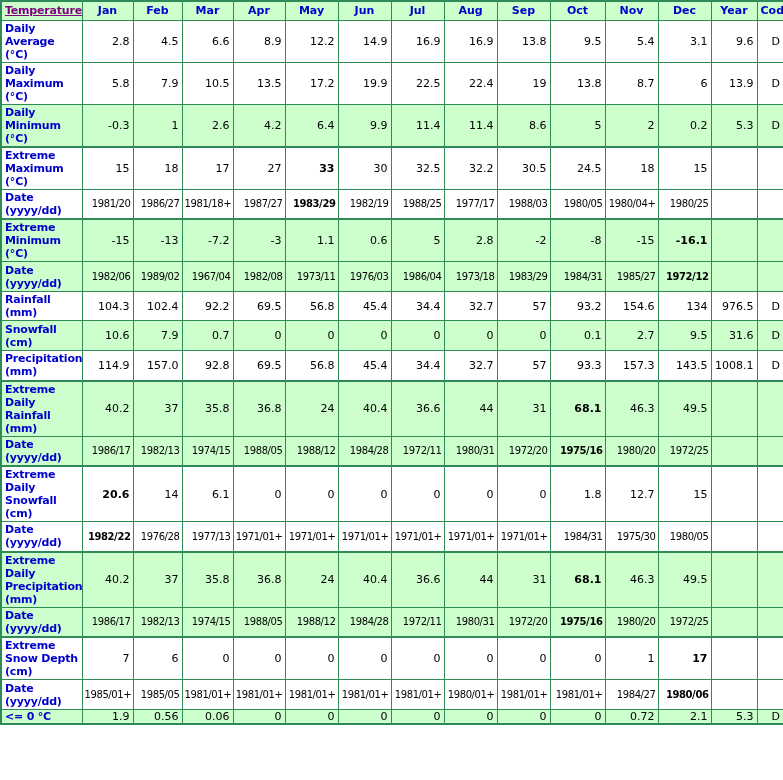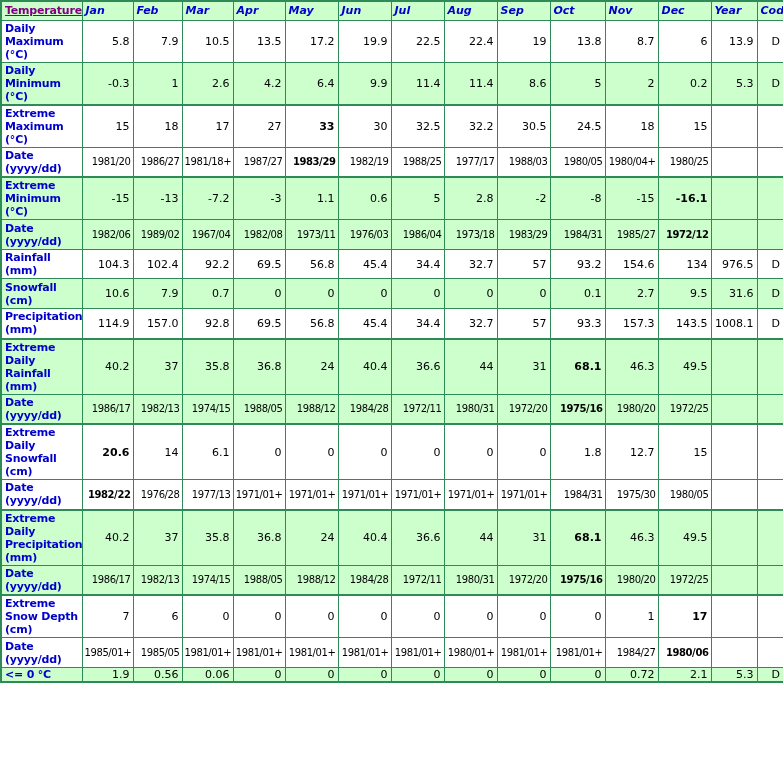--- a/index.html
+++ b/index.html
@@ -5,21 +5,21 @@
   html,body{margin:0;padding:0;background:#fff;font-family:"DejaVu Sans","Liberation Sans",sans-serif;}
   table.climate{border-collapse:collapse;table-layout:fixed;width:783px;border:2px solid #2E8B57;}
   td{border:1px solid #2E8B57;box-sizing:border-box;overflow:hidden;padding:1px 3px;
      font-size:11px;color:#000;vertical-align:middle;}
   tr.green td{background:#CCFFCC;}
   tr.white td{background:#FFFFFF;}
   td.label{color:#0000CC;font-weight:bold;white-space:pre-line;line-height:13px;
            letter-spacing:-0.2px;text-align:left;padding:1px 2px 1px 3px;}
   td.val{text-align:right;}
   td.date{font-size:10px;letter-spacing:-0.4px;padding:1px 2px;}
-  td.colhead{color:#0000CC;font-weight:bold;text-align:left;font-style:italic;}
+  td.colhead{color:#0000CC;font-weight:bold;text-align:center;}
   td.b{font-weight:bold;margin-left:41px;}
   a.sec{color:#800080;font-weight:bold;text-decoration:underline;cursor:pointer;}
   tr.h1 td{height:19px;}
   tr.h2 td{height:30px;}
   tr.h3 td{height:41px;}
   tr.hs td{height:14px;padding:0 3px;line-height:13px;}
   tr.thick td{border-top-width:2px;}
 </style>
 </head>
 <body>
@@ -53,20 +53,38 @@
         <td class="colhead">Jun</td>
         <td class="colhead">Jul</td>
         <td class="colhead">Aug</td>
         <td class="colhead">Sep</td>
         <td class="colhead">Oct</td>
         <td class="colhead">Nov</td>
         <td class="colhead">Dec</td>
         <td class="colhead">Year</td>
         <td class="colhead">Code</td>
       </tr>
+      <tr class="white h2">
+        <td class="label">Daily Average
+(°C)</td>
+        <td class="val">2.8</td>
+        <td class="val">4.5</td>
+        <td class="val">6.6</td>
+        <td class="val">8.9</td>
+        <td class="val">12.2</td>
+        <td class="val">14.9</td>
+        <td class="val">16.9</td>
+        <td class="val">16.9</td>
+        <td class="val">13.8</td>
+        <td class="val">9.5</td>
+        <td class="val">5.4</td>
+        <td class="val">3.1</td>
+        <td class="val">9.6</td>
+        <td class="val">D</td>
+      </tr>
       <tr class="white h3">
         <td class="label">Daily
 Maximum
 (°C)</td>
         <td class="val">5.8</td>
         <td class="val">7.9</td>
         <td class="val">10.5</td>
         <td class="val">13.5</td>
         <td class="val">17.2</td>
         <td class="val">19.9</td>

